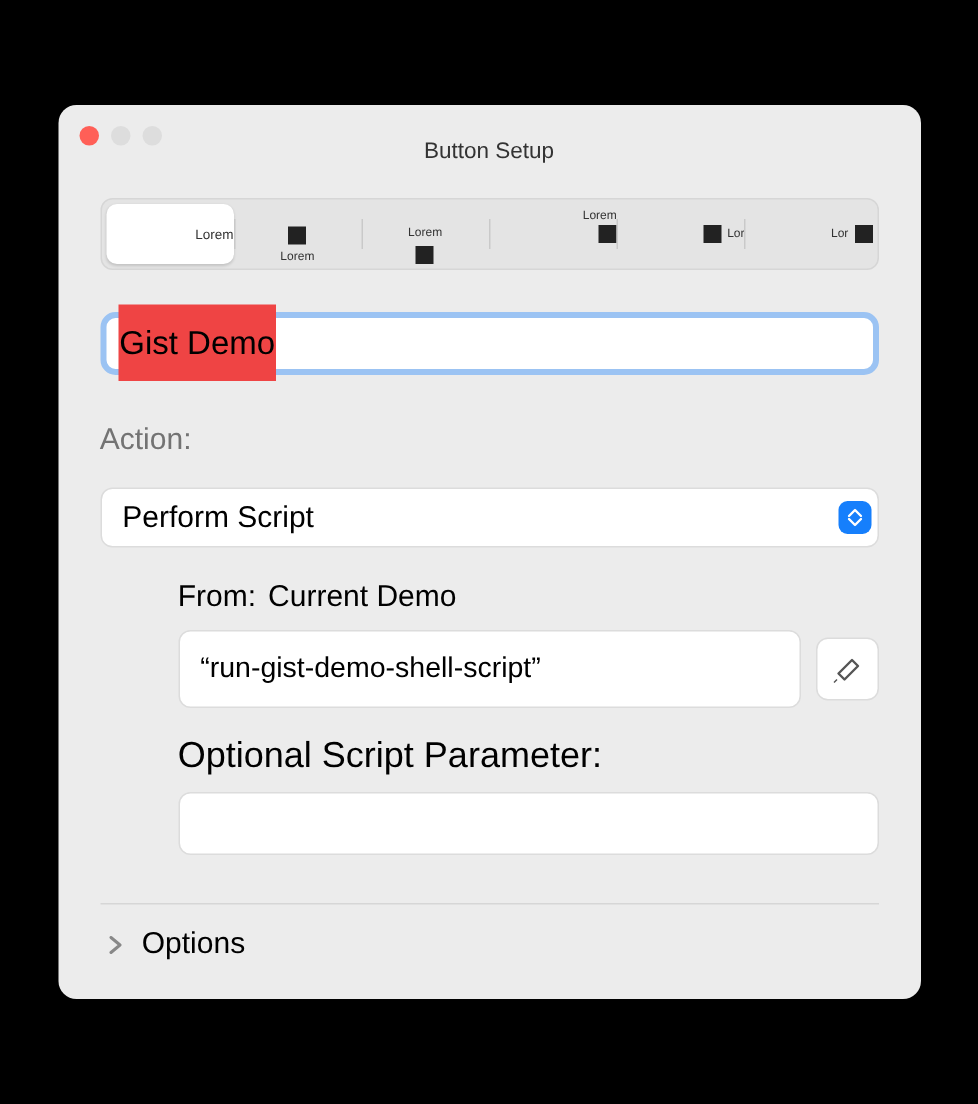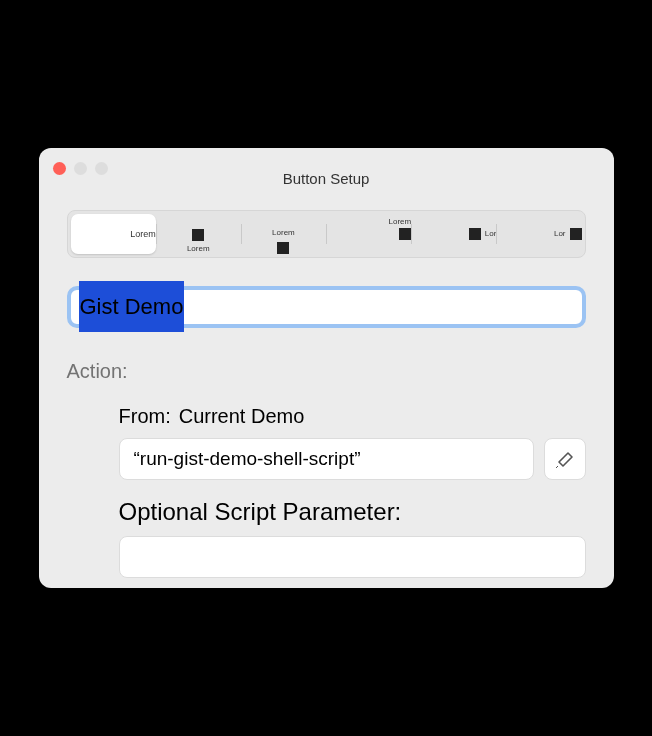--- a/index.html
+++ b/index.html
@@ -92,21 +92,21 @@
   .ssmall { font-size: 8px; line-height: 1.1; text-align: center; }
   .col { flex-direction: column; }
   .field-wrap {
     margin-top: 28px;
     border: 4px solid #9bc3f3;
     border-radius: 10px;
     background: #fff;
     padding: 4px 8px;
   }
   .hl {
-    background: #1d4ed8;
+    background: #ef4444;
     padding: 13px 1px;
   }
   .label {
     font-size: 20px;
     color: #737373;
     margin-top: 32px;
   }
   .select-row {
     margin-top: 20px;
     background: #fff;
@@ -144,21 +144,21 @@
     display: flex;
     gap: 10px;
     margin-top: 10px;
     align-items: center;
   }
   .script-box {
     flex: 1;
     background: #fff;
     border: 1px solid #dcdcdc;
     border-radius: 8px;
-    height: 42px;
+    height: 52px;
     display: flex;
     align-items: center;
     padding: 4px 14px;
     font-size: 19px;
   }
   .iconbtn {
     width: 42px; height: 42px;
     background: #fff;
     border: 1px solid #dcdcdc;
     border-radius: 8px;
@@ -240,20 +240,31 @@
         <div class="mini-sq"></div>
       </div>
     </div>
 
     <div class="field-wrap">
       <span class="hl" style="font-size:22px;">Gist Demo</span>
     </div>
 
     <div class="label">Action:</div>
 
+    <div class="select-row">
+      <span class="select-text">Perform Script</span>
+      <div class="updown">
+        <svg width="10" height="6" viewBox="0 0 10 6">
+            <path d="M1 5 L5 1 L9 5" stroke="#fff" stroke-width="1.6" fill="none" stroke-linecap="round" stroke-linejoin="round"></path>
+          </svg>
+        <svg width="10" height="6" viewBox="0 0 10 6">
+            <path d="M1 1 L5 5 L9 1" stroke="#fff" stroke-width="1.6" fill="none" stroke-linecap="round" stroke-linejoin="round"></path>
+          </svg>
+      </div>
+    </div>
 
     <div class="indent">
       <div class="from-row">
         <span>From:</span>
         <span>Current Demo</span>
       </div>
       <div class="subrow">
         <div class="script-box">
           <span>“run-gist-demo-shell-script”</span>
         </div>
@@ -261,15 +272,23 @@
           <svg width="20" height="20" viewBox="0 0 20 20">
             <path d="M6 15 L15 6 L11 2 L2 11 Z" transform="translate(2,2)" fill="none" stroke="#555" stroke-width="1.6" stroke-linejoin="round"></path>
             <path d="M3 17 L1 19 L3 17" stroke="#555" stroke-width="1"></path>
           </svg>
         </div>
       </div>
       <div class="param-label">Optional Script Parameter:</div>
       <input class="param-input" value="" style="">
     </div>
 
+    <div class="options">
+      <div class="chev">
+        <svg width="10" height="12" viewBox="0 0 10 12">
+            <path d="M2 1 L8 6 L2 11" fill="none" stroke="#888" stroke-width="2" stroke-linecap="round" stroke-linejoin="round"></path>
+          </svg>
+      </div>
+      <span class="opt-text">Options</span>
+    </div>
 
   </div>
 </div>
 
 </body></html>

